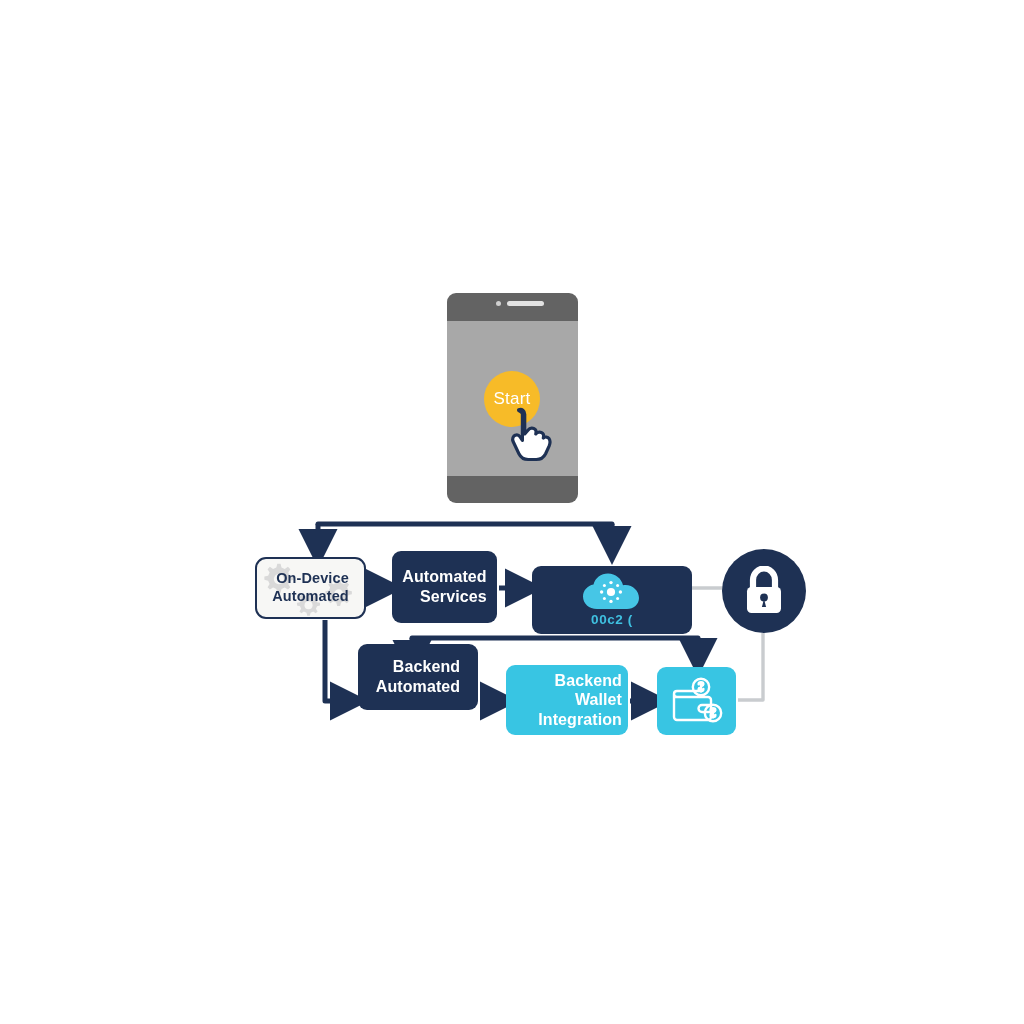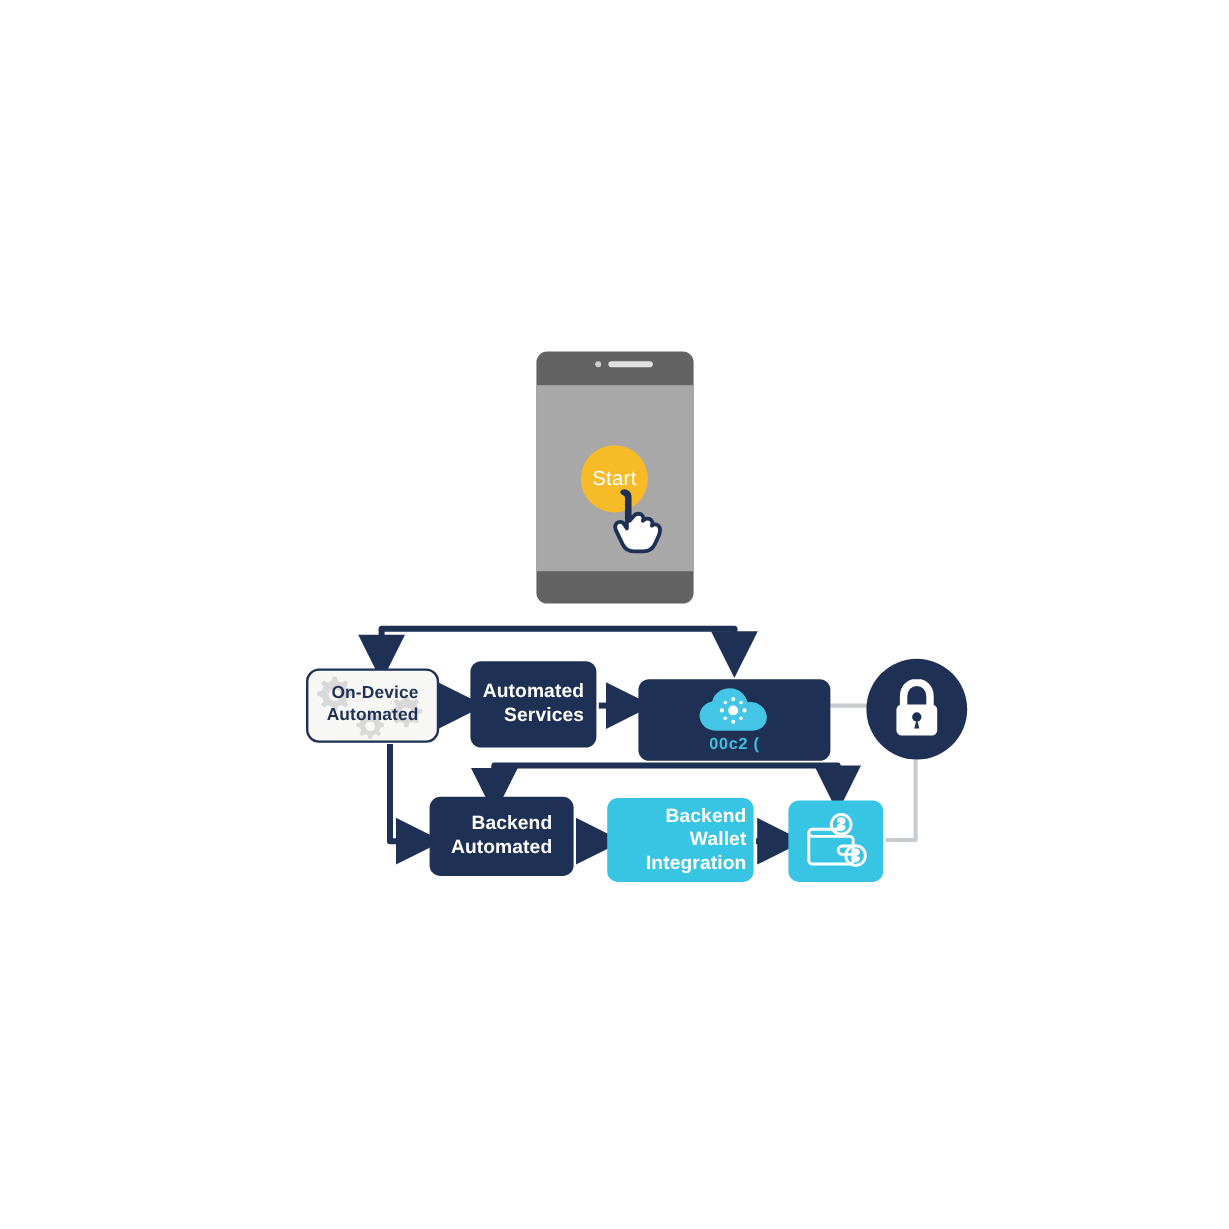--- a/index.html
+++ b/index.html
@@ -103,21 +103,21 @@
   }
   .gear-bg {
     position: absolute;
     left: 0; top: 0;
     width: 100%; height: 100%;
     z-index: 1;
   }
 
   .automated { left: 392px; top: 551px; width: 105px; height: 72px; }
   .cloudbox  { left: 532px; top: 554px; width: 160px; height: 68px; margin-top: 12px; }
-  .backend   { left: 358px; top: 664px; width: 120px; height: 66px; }
+  .backend   { left: 358px; top: 644px; width: 120px; height: 66px; }
   .wallet    { left: 506px; top: 665px; width: 122px; height: 70px; }
   .walleticon{ left: 657px; top: 667px; width: 79px; height: 68px; }
 
   .cloud-inner {
     display: flex;
     flex-direction: column;
     align-items: center;
     justify-content: center;
     gap: 1px;
     z-index: 2;

